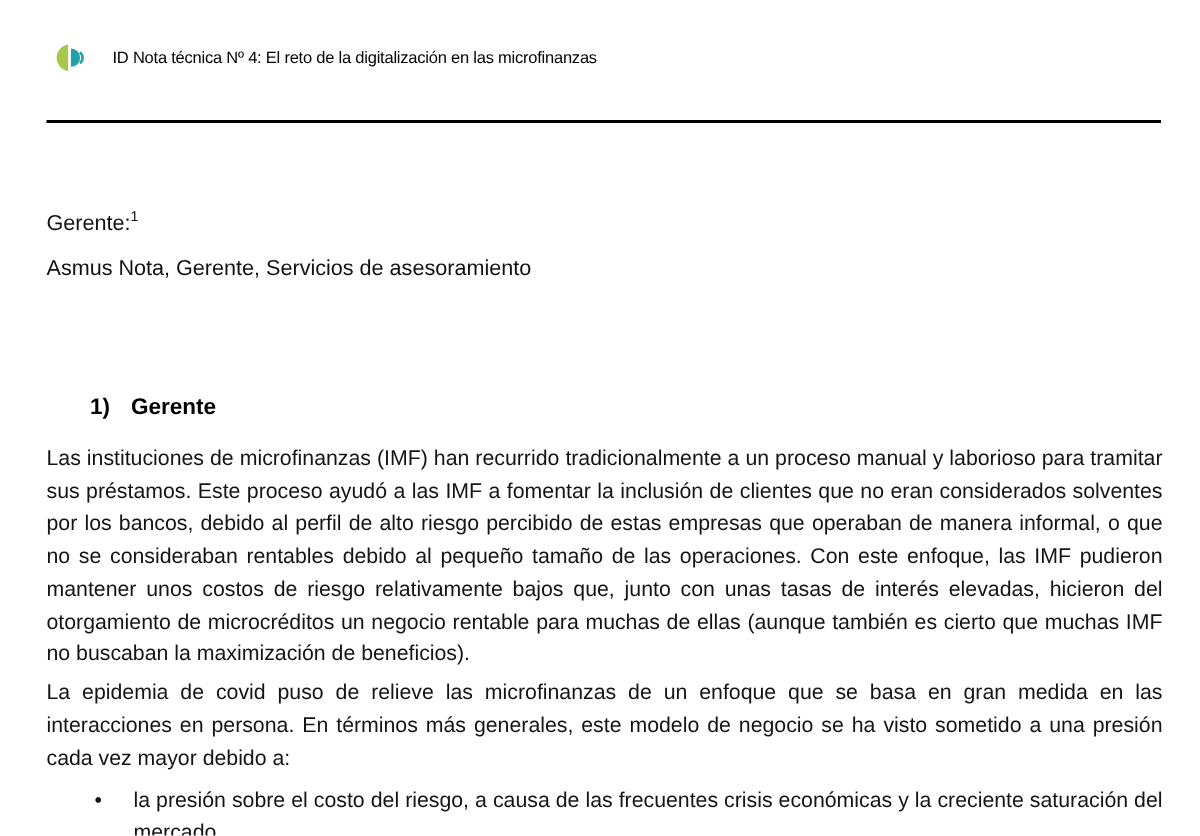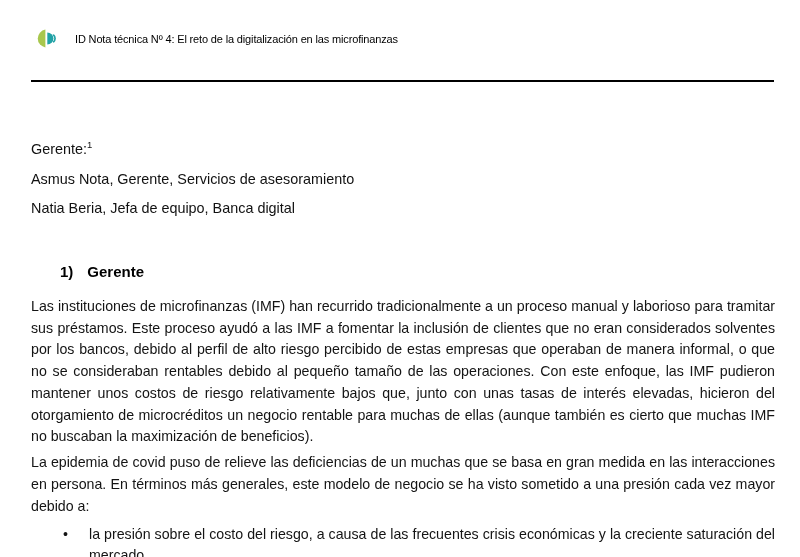--- a/index.html
+++ b/index.html
@@ -69,30 +69,29 @@
         <path d="M19.2 5.8 A4.6 4.6 0 0 1 19.2 13.2" fill="none" stroke="#21A2A6" stroke-width="1.7"></path>
       </svg>
     </span>
     <span class="doc-title">ID Nota técnica Nº 4: El reto de la digitalización en las microfinanzas</span>
     <div class="header-rule"></div>
   </div>
 
   <div class="authors-block">
     <div><span>Gerente:</span><sup class="footnote-ref">1</sup></div>
     <div>Asmus Nota, Gerente, Servicios de asesoramiento</div>
-    <div>Natia Beria, Jefa de equipo, Banca digital</div>
   </div>
 
   <div class="section-heading">
     <span class="section-number">1)</span>
     <span>Gerente</span>
   </div>
 
   <div class="content">
     <p>Las instituciones de microfinanzas (IMF) han recurrido tradicionalmente a un proceso manual y laborioso para tramitar sus préstamos. Este proceso ayudó a las IMF a fomentar la inclusión de clientes que no eran considerados solventes por los bancos, debido al perfil de alto riesgo percibido de estas empresas que operaban de manera informal, o que no se consideraban rentables debido al pequeño tamaño de las operaciones. Con este enfoque, las IMF pudieron mantener unos costos de riesgo relativamente bajos que, junto con unas tasas de interés elevadas, hicieron del otorgamiento de microcréditos un negocio rentable para muchas de ellas (aunque también es cierto que muchas IMF no buscaban la maximización de beneficios).</p>
-    <p>La epidemia de covid puso de relieve las deficiencias de un muchas que se basa en gran medida en las interacciones en persona. En términos más generales, este modelo de negocio se ha visto sometido a una presión cada vez mayor debido a:</p>
+    <p>La epidemia de covid puso de relieve las microfinanzas de un enfoque que se basa en gran medida en las interacciones en persona. En términos más generales, este modelo de negocio se ha visto sometido a una presión cada vez mayor debido a:</p>
     <div class="bullet-item">
       <span class="bullet-dot">•</span>
       <span class="bullet-text">la presión sobre el costo del riesgo, a causa de las frecuentes crisis económicas y la creciente saturación del mercado</span>
     </div>
   </div>
 
 </div>
 
 </body></html>

